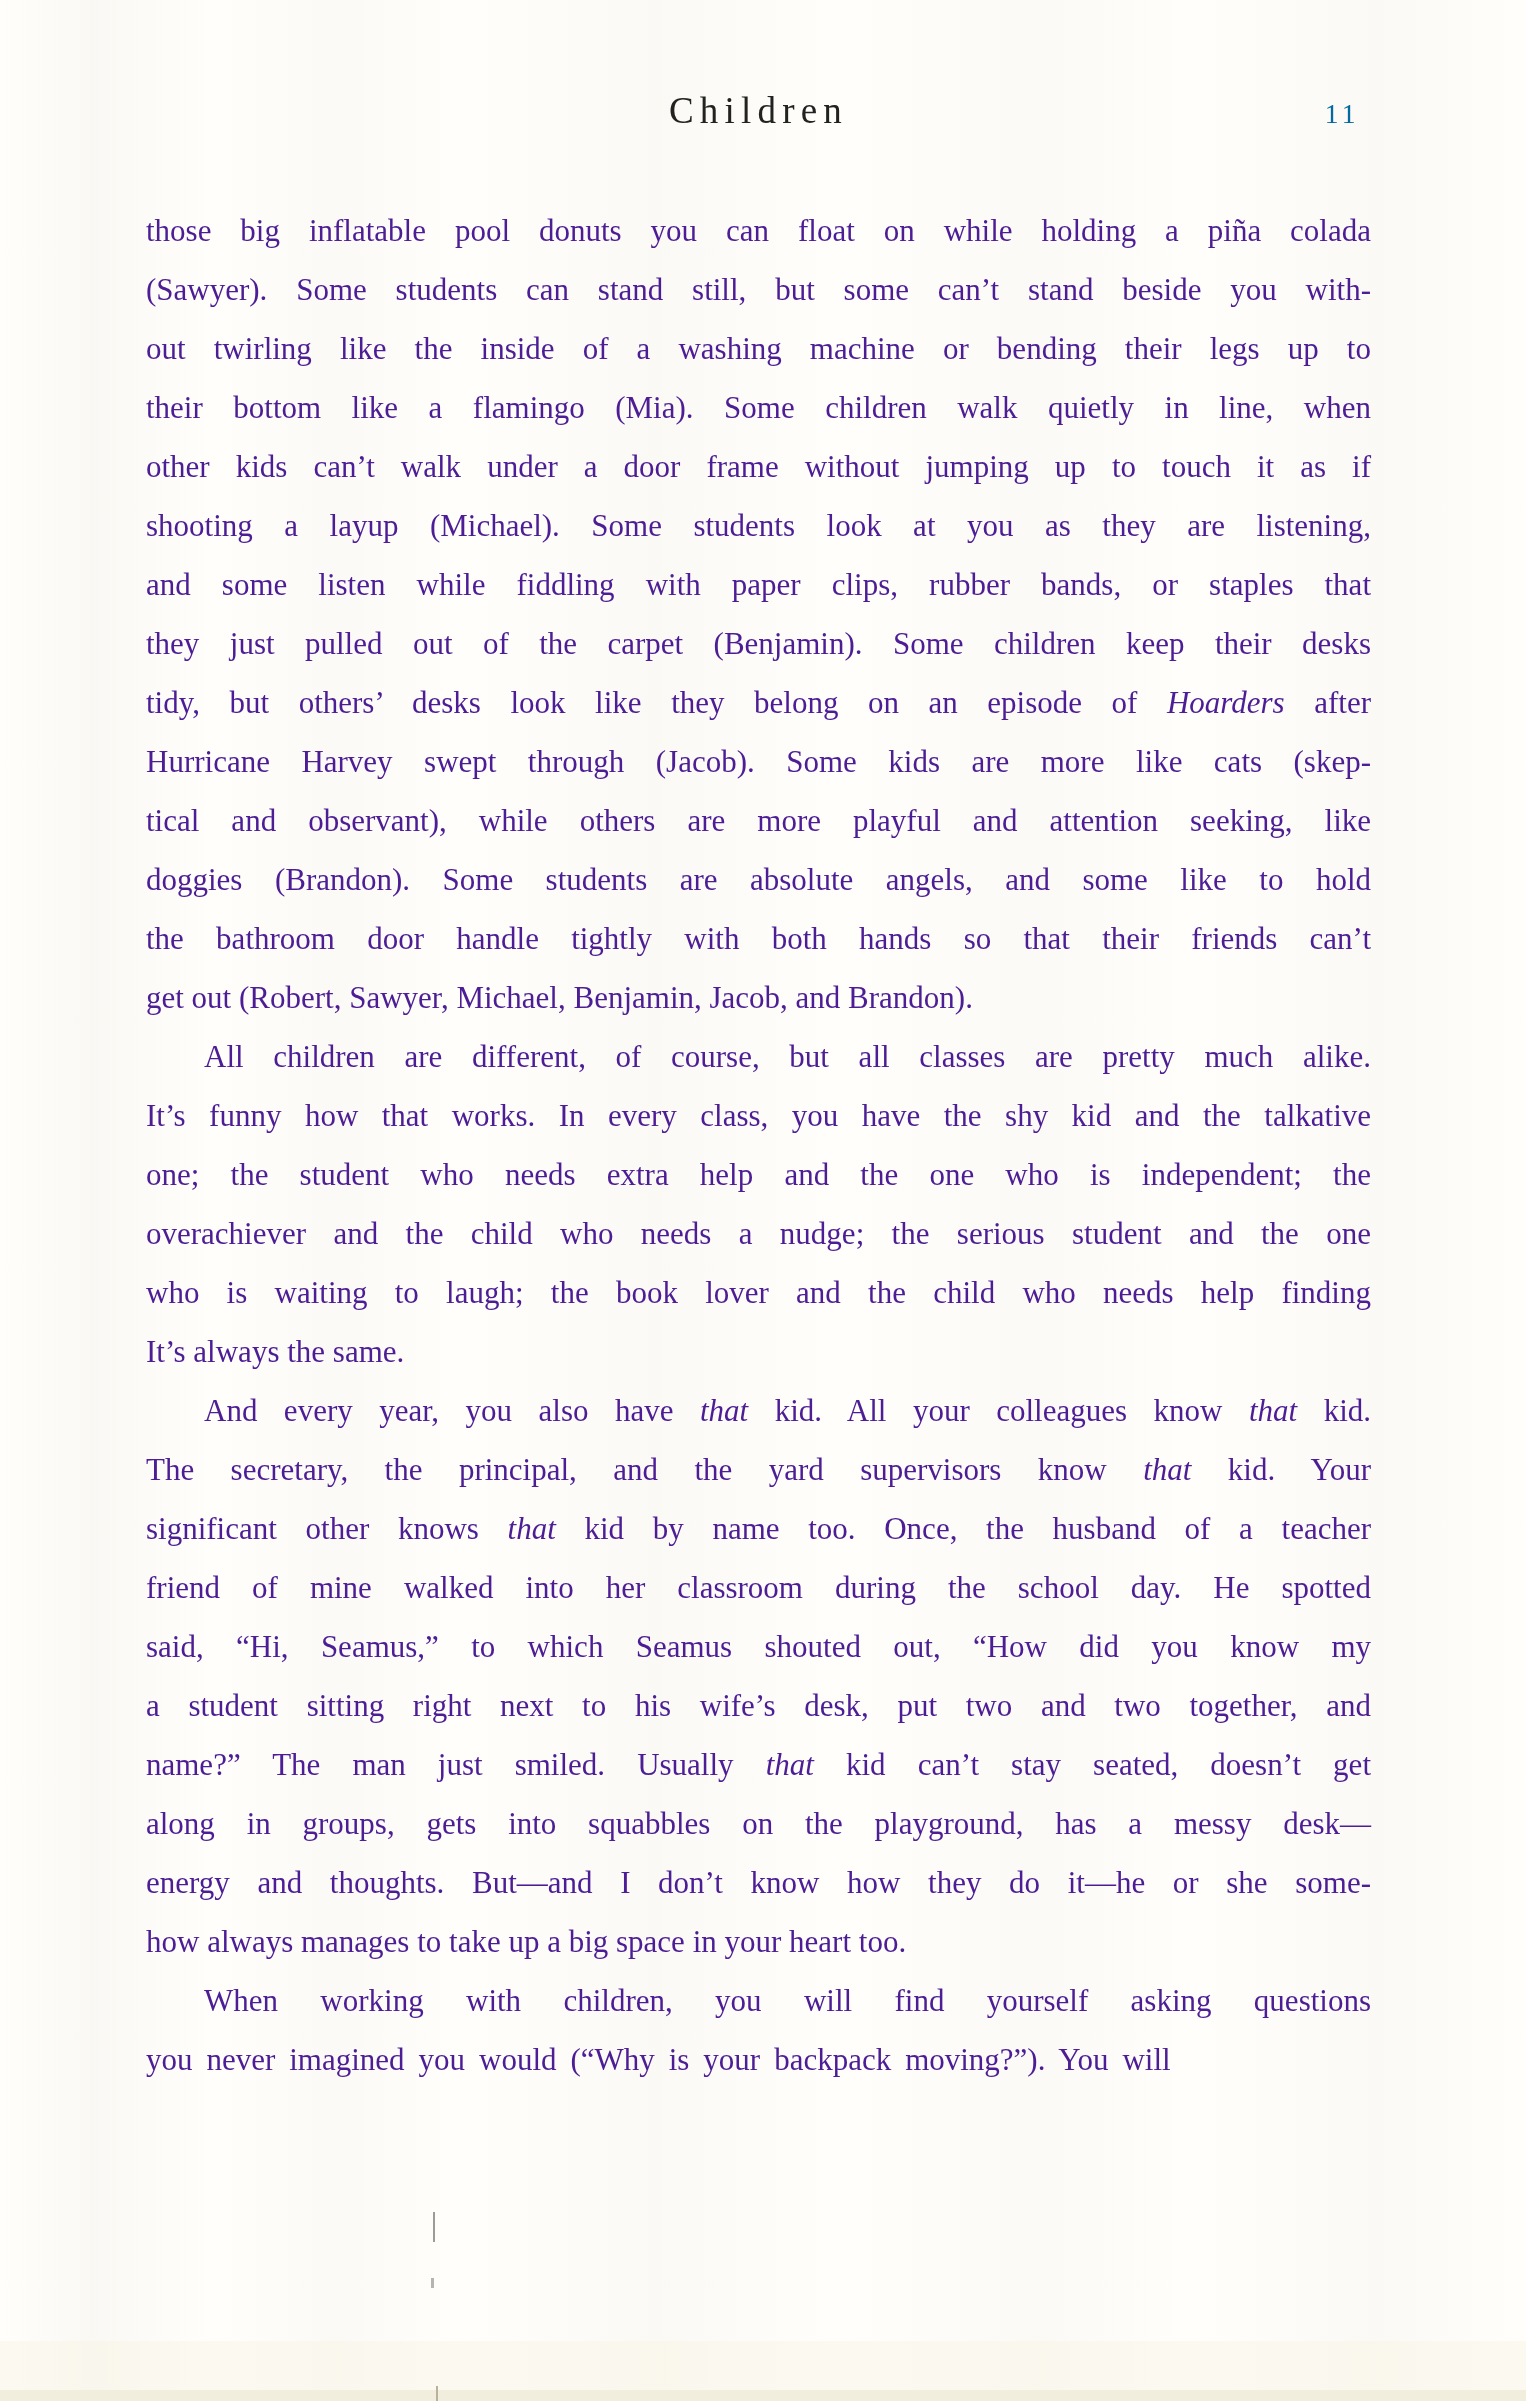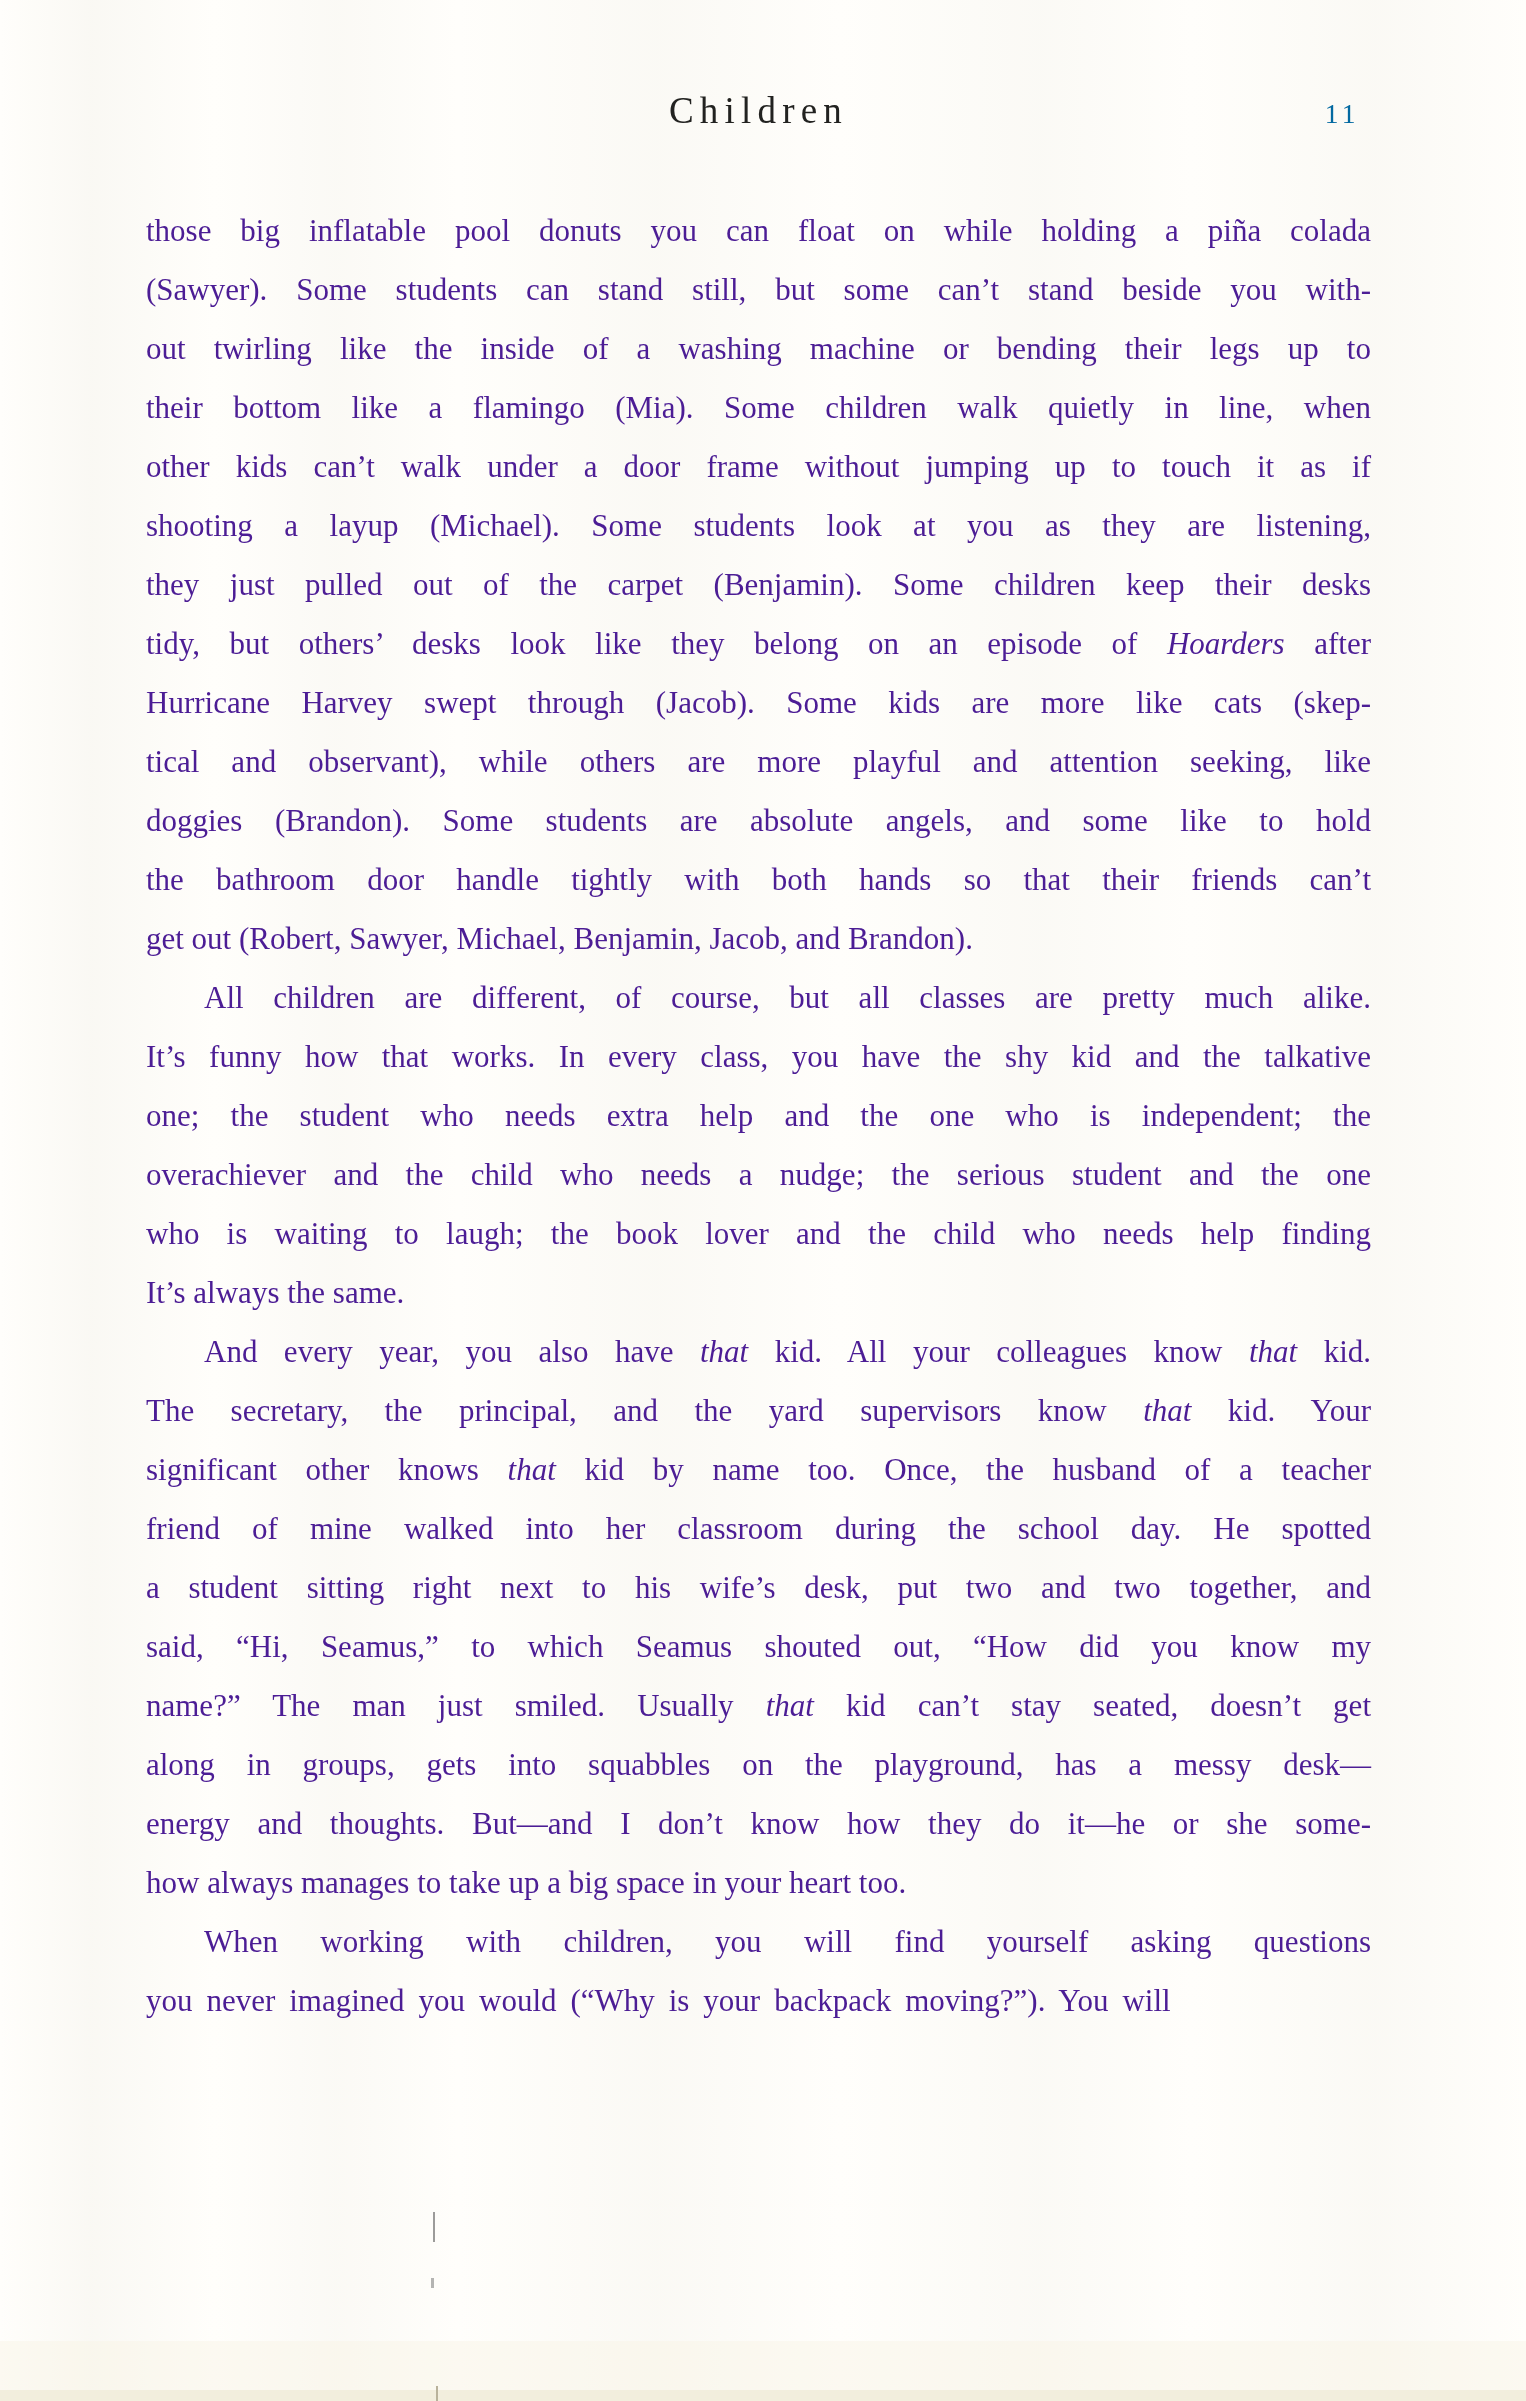--- a/index.html
+++ b/index.html
@@ -120,20 +120,21 @@
   <div class="page-number">11</div>
 
   <div class="body-text">
       <div class="paragraph">
         <div class="line"><span>those big inflatable pool donuts you can float on while holding a piña colada</span></div>
         <div class="line"><span>(Sawyer). Some students can stand still, but some can’t stand beside you with-</span></div>
         <div class="line"><span>out twirling like the inside of a washing machine or bending their legs up to</span></div>
         <div class="line"><span>their bottom like a flamingo (Mia). Some children walk quietly in line, when</span></div>
         <div class="line"><span>other kids can’t walk under a door frame without jumping up to touch it as if</span></div>
         <div class="line"><span>shooting a layup (Michael). Some students look at you as they are listening,</span></div>
+        <div class="line"><span>and some listen while fiddling with paper clips, rubber bands, or staples that</span></div>
         <div class="line"><span>they just pulled out of the carpet (Benjamin). Some children keep their desks</span></div>
         <div class="line"><span>tidy, but others’ desks look like they belong on an episode of </span><em>Hoarders</em><span> after</span></div>
         <div class="line"><span>Hurricane Harvey swept through (Jacob). Some kids are more like cats (skep-</span></div>
         <div class="line"><span>tical and observant), while others are more playful and attention seeking, like</span></div>
         <div class="line"><span>doggies (Brandon). Some students are absolute angels, and some like to hold</span></div>
         <div class="line"><span>the bathroom door handle tightly with both hands so that their friends can’t</span></div>
         <div class="line last"><span>get out (Robert, Sawyer, Michael, Benjamin, Jacob, and Brandon).</span></div>
       </div>
       <div class="paragraph">
         <div class="line indent"><span>All children are different, of course, but all classes are pretty much alike.</span></div>
@@ -141,22 +142,22 @@
         <div class="line"><span>one; the student who needs extra help and the one who is independent; the</span></div>
         <div class="line"><span>overachiever and the child who needs a nudge; the serious student and the one</span></div>
         <div class="line"><span>who is waiting to laugh; the book lover and the child who needs help finding</span></div>
         <div class="line last"><span>It’s always the same.</span></div>
       </div>
       <div class="paragraph">
         <div class="line indent"><span>And every year, you also have </span><em>that</em><span> kid. All your colleagues know </span><em>that</em><span> kid.</span></div>
         <div class="line"><span>The secretary, the principal, and the yard supervisors know </span><em>that</em><span> kid. Your</span></div>
         <div class="line"><span>significant other knows </span><em>that</em><span> kid by name too. Once, the husband of a teacher</span></div>
         <div class="line"><span>friend of mine walked into her classroom during the school day. He spotted</span></div>
+        <div class="line"><span>said, “Hi, Seamus,” to which Seamus shouted out, “How did you know my</span></div>
         <div class="line"><span>a student sitting right next to his wife’s desk, put two and two together, and</span></div>
-        <div class="line"><span>said, “Hi, Seamus,” to which Seamus shouted out, “How did you know my</span></div>
         <div class="line"><span>name?” The man just smiled. Usually </span><em>that</em><span> kid can’t stay seated, doesn’t get</span></div>
         <div class="line"><span>along in groups, gets into squabbles on the playground, has a messy desk—</span></div>
         <div class="line"><span>energy and thoughts. But—and I don’t know how they do it—he or she some-</span></div>
         <div class="line last"><span>how always manages to take up a big space in your heart too.</span></div>
       </div>
       <div class="paragraph">
         <div class="line indent"><span>When working with children, you will find yourself asking questions</span></div>
         <div class="line last loose"><span>you never imagined you would (“Why is your backpack moving?”). You will</span></div>
       </div>
     </div>

